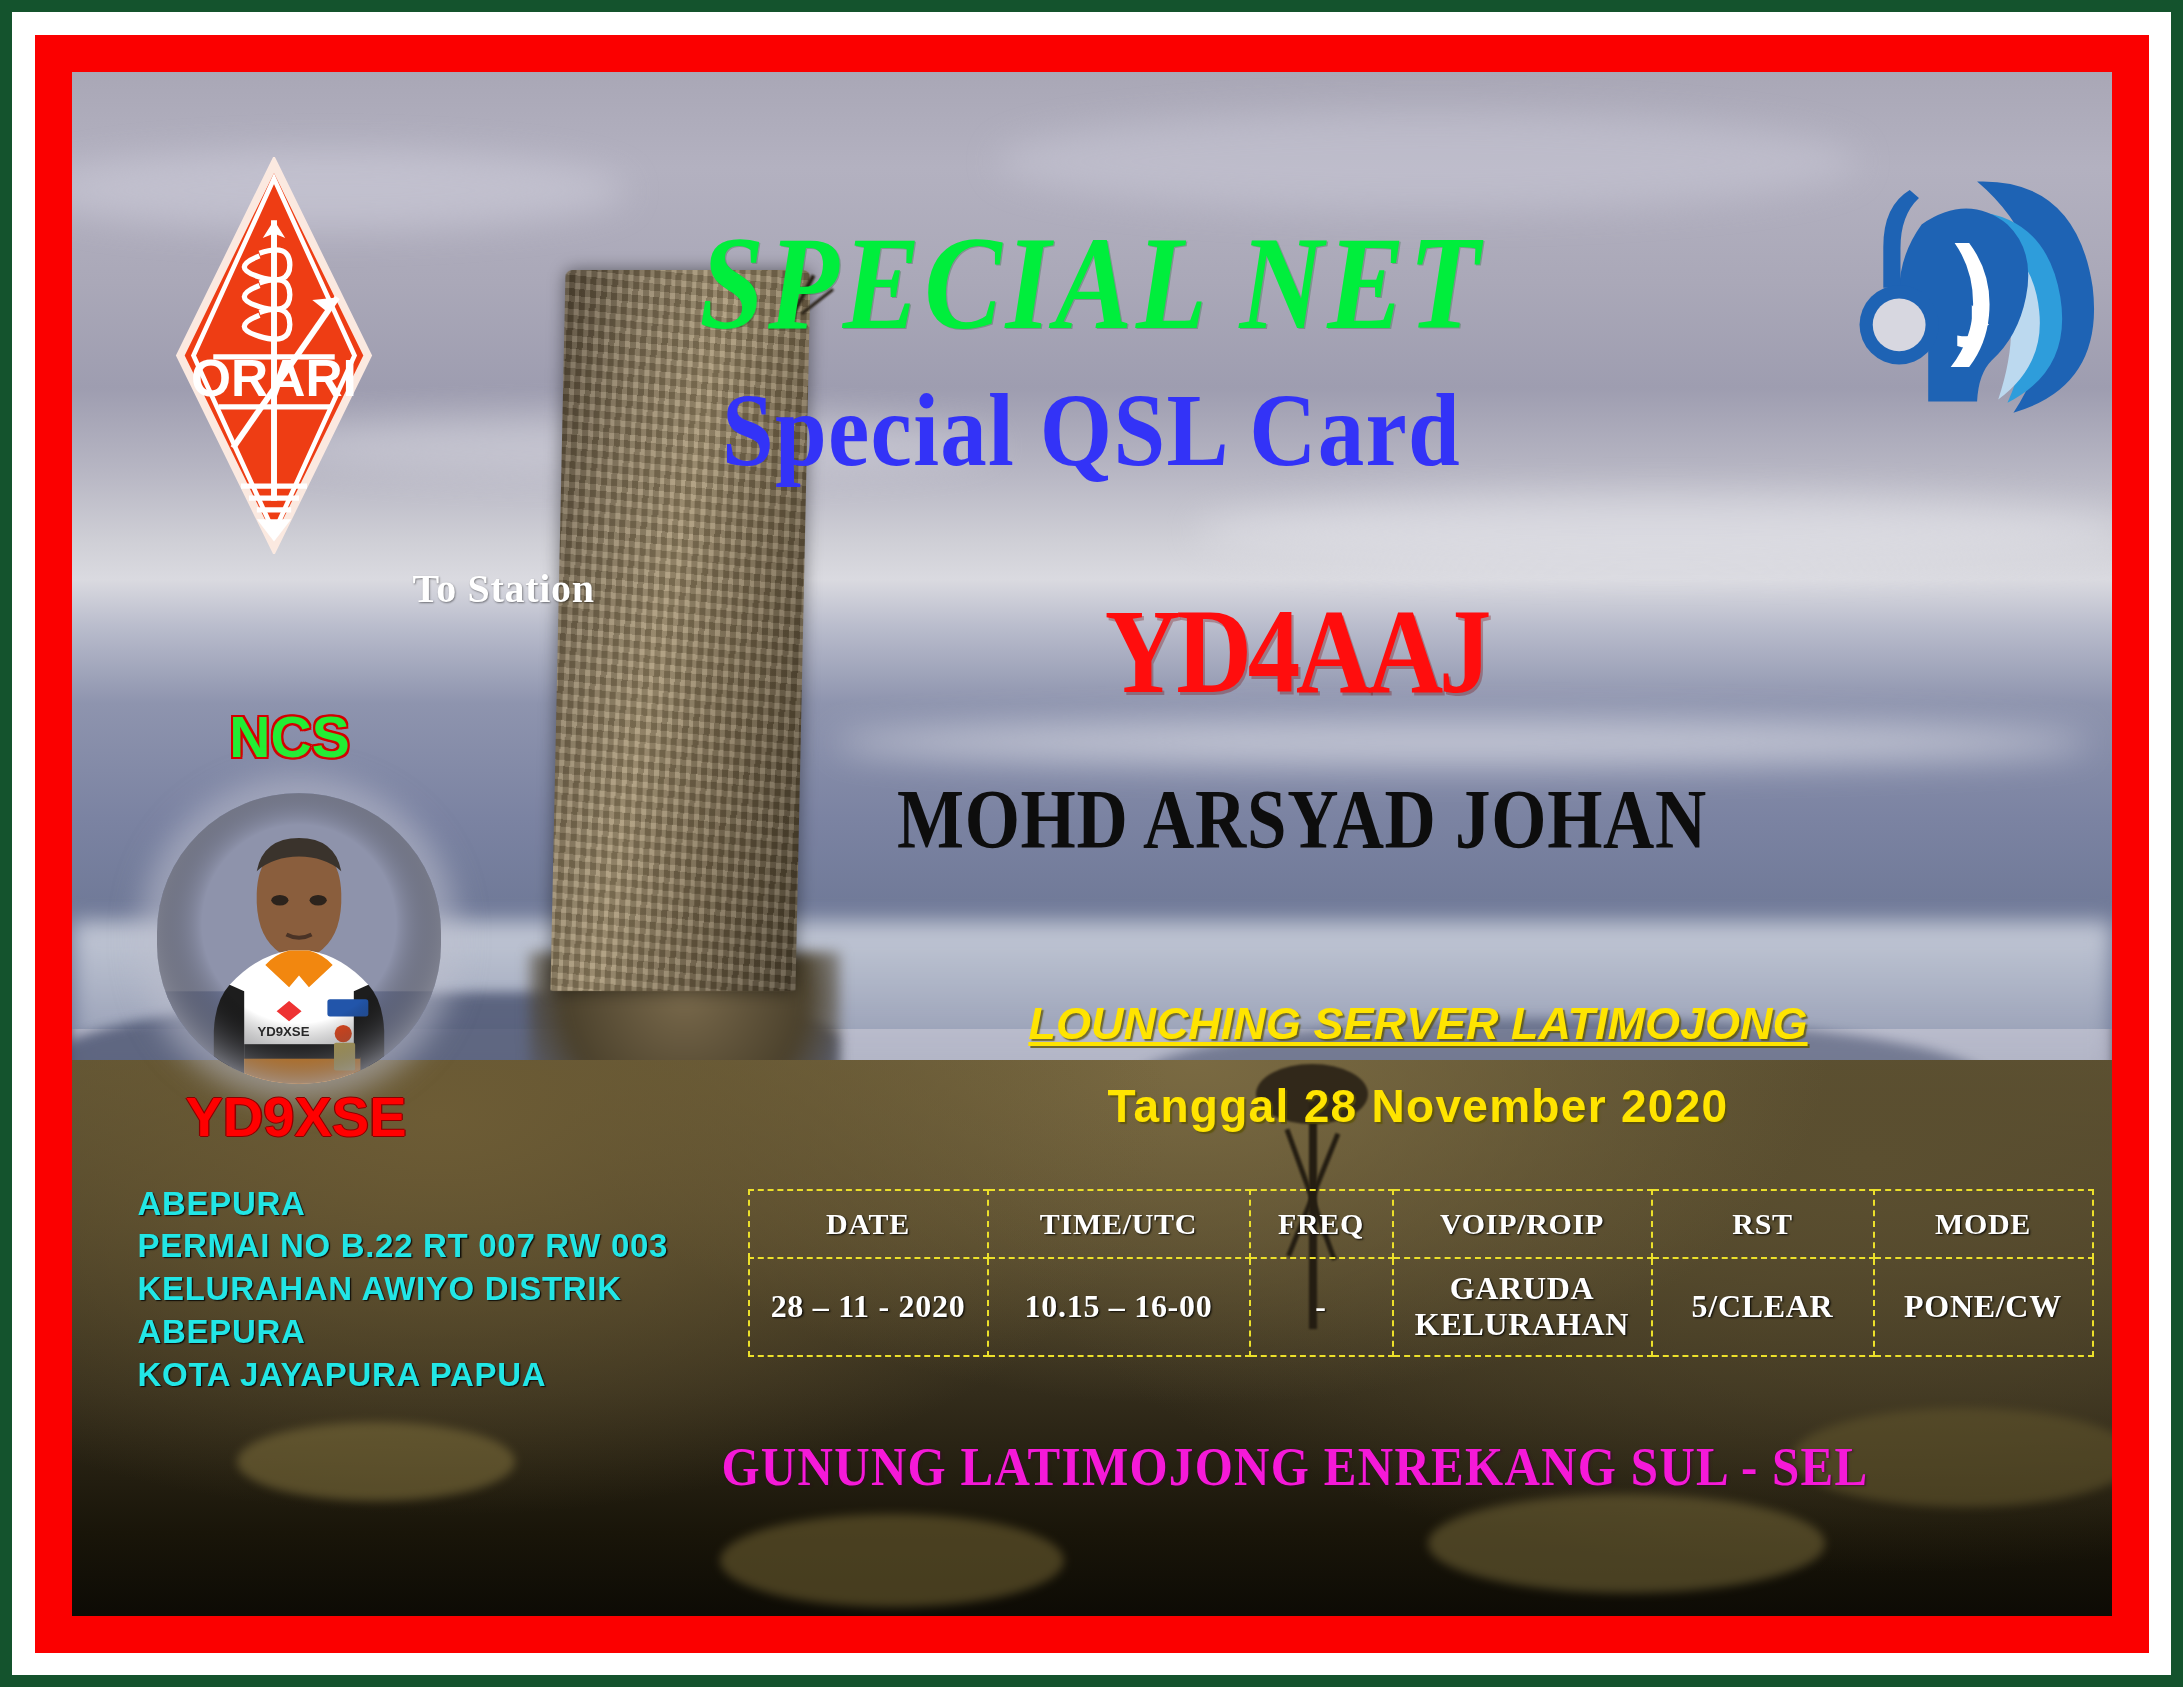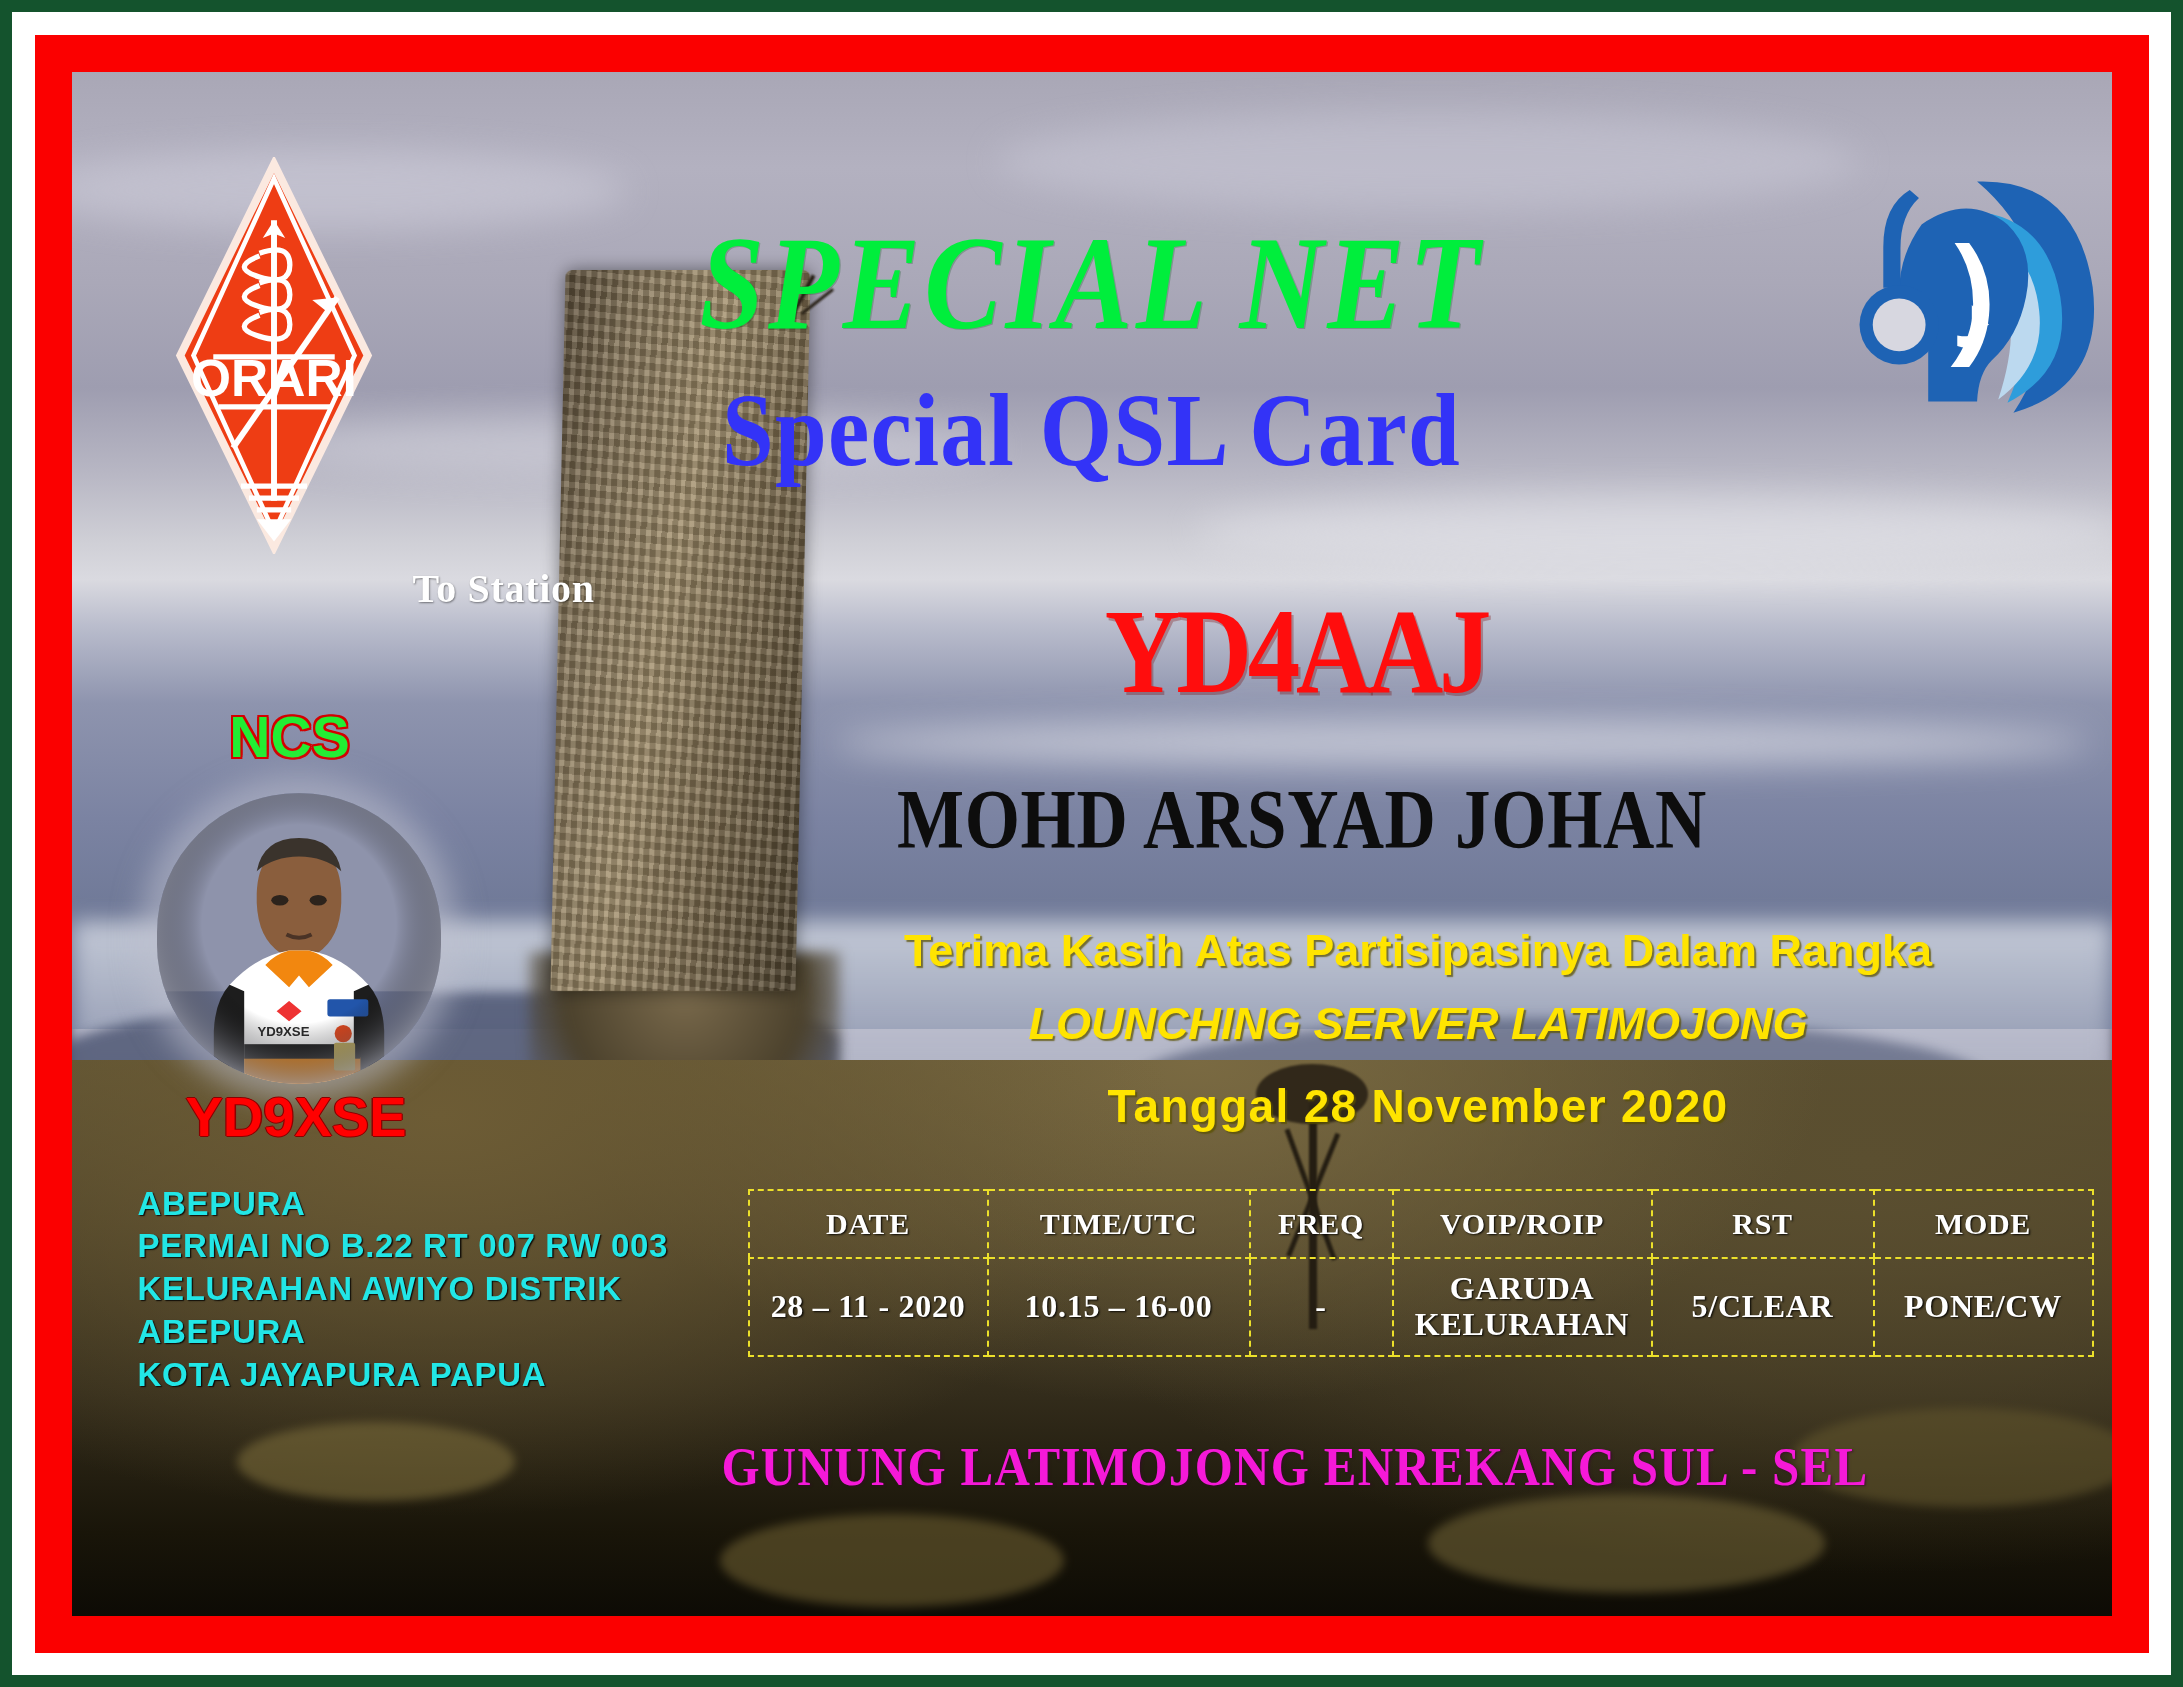--- a/index.html
+++ b/index.html
@@ -151,20 +151,21 @@
     position:absolute;left:695px;top:853px;width:1303px;text-align:center;
     font-family:"Liberation Sans",sans-serif;font-weight:bold;font-size:45px;
     color:#ffe400;letter-spacing:0px;
     text-shadow:2px 2px 1.3px rgba(90,80,0,.75);
   }
   .thanks2{
     position:absolute;left:695px;top:926px;width:1303px;text-align:center;
     font-family:"Liberation Sans",sans-serif;font-weight:bold;font-style:italic;font-size:45px;
     color:#ffe400;letter-spacing:0px;
     text-shadow:2px 2px 1.3px rgba(90,80,0,.75);
+    text-decoration:underline;
   }
   .thanks3{
     position:absolute;left:695px;top:999px;width:1303px;text-align:center;
     font-family:"Liberation Sans",sans-serif;font-weight:bold;font-size:46px;
     color:#ffe400;letter-spacing:1.3px;
     text-shadow:2px 2px 1.3px rgba(90,80,0,.75);
     margin-top:8px;
   }
 
   
@@ -308,21 +309,20 @@
             <div>ABEPURA</div>
             <div>PERMAI NO B.22 RT 007 RW 003</div>
             <div>KELURAHAN AWIYO DISTRIK</div>
             <div>ABEPURA</div>
             <div>KOTA JAYAPURA PAPUA</div>
           </div>
 
           <div class="callsign-big">YD4AAJ</div>
           <div class="opname">MOHD ARSYAD JOHAN</div>
 
-          <div class="thanks1">Terima Kasih Atas Partisipasinya Dalam Rangka</div>
           <div class="thanks2">LOUNCHING SERVER LATIMOJONG</div>
           <div class="thanks3">Tanggal  28  November  2020</div>
 
           <table id="qso">
             <tbody>
                 <tr>
               <th class="c-date">DATE</th>
               <th class="c-time">TIME/UTC</th>
               <th class="c-freq">FREQ</th>
               <th class="c-voip">VOIP/ROIP</th>

